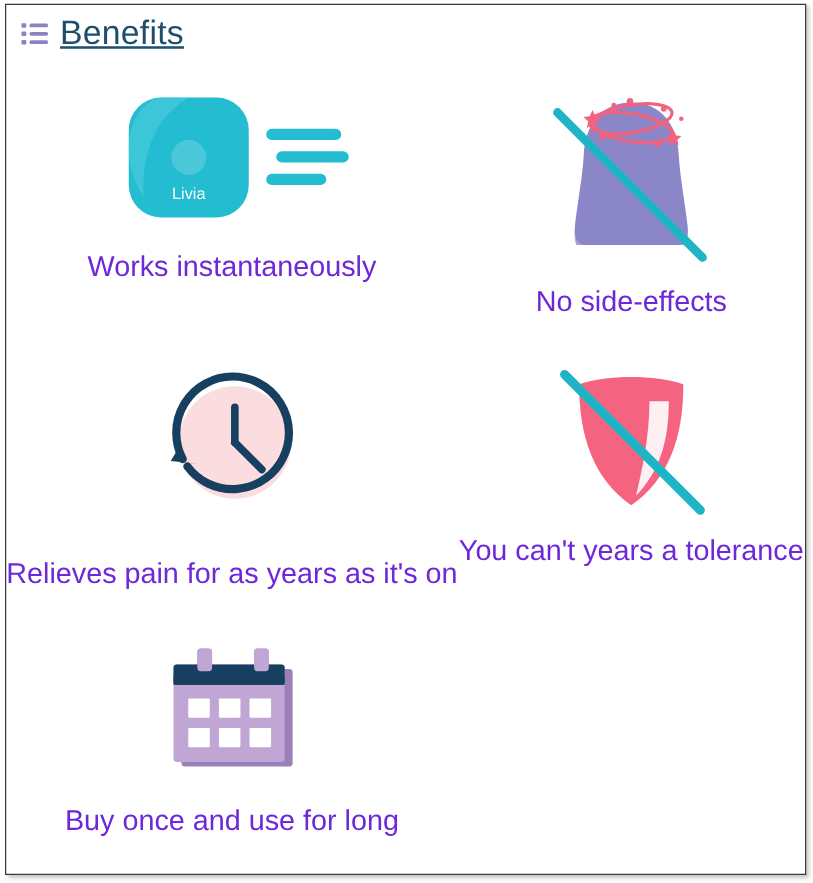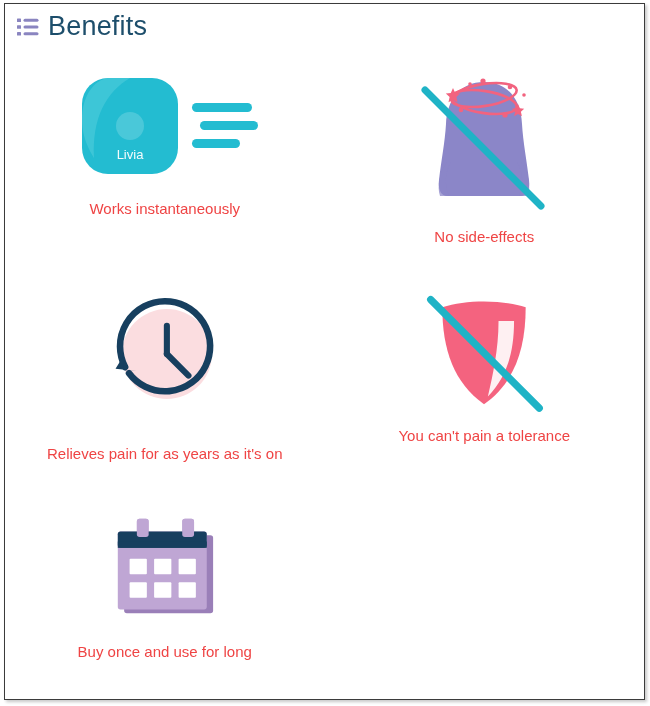--- a/index.html
+++ b/index.html
@@ -53,20 +53,21 @@
     height: 20px;
     margin-right: 9px;
     flex: 0 0 auto;
   }
   .page-title {
     font-size: 27px;
     color: #1d4e6b;
     letter-spacing: 0.2px;
     line-height: 1;
     font-weight: 400;
+    text-decoration: underline;
   }
 
   
   .grid {
     position: absolute;
     left: 0;
     top: 45px;
     width: 639px;
     height: 650px;
     display: grid;
@@ -81,22 +82,22 @@
     justify-content: flex-start;
   }
   .icon-wrap {
     height: 150px;
     display: flex;
     align-items: center;
     justify-content: flex-end;
     margin-top: 8px;
   }
   .caption {
-    font-size: 15px;
-    color: #ef4444;
+    font-size: 23px;
+    color: #6d28d9;
     text-align: left;
     line-height: 1.1;
     margin-top: 6px;
     white-space: nowrap;
   }
   
   .r1 .icon-wrap { margin-top: 12px; height: 128px; }
   .r1 .caption   { margin-top: 12px; }
   .r2 .icon-wrap { margin-top: 18px; height: 140px; }
   .r2 .caption   { margin-top: 22px; }
@@ -210,21 +211,21 @@
             <path d="M22 26
                      C 46 18 84 18 108 26
                      C 108 70 96 104 65 126
                      C 34 104 22 70 22 26 Z" fill="#f4637f"></path>
 
             <path d="M96 40 C 96 74 88 98 69 118 C 74 96 80 70 80 40 Z" fill="#ffffff" opacity="0.9"></path>
 
             <line x1="10" y1="18" x2="122" y2="130" stroke="#1fb3c6" stroke-width="7.5" stroke-linecap="round"></line>
           </svg>
         </div>
-        <div class="caption">You can't pain a tolerance</div>
+        <div class="caption">You can't years a tolerance</div>
       </div>
 
       <div class="cell r3">
         <div class="icon-wrap">
           <svg viewBox="0 0 130 120" width="118" height="110" aria-hidden="true">
 
             <rect x="20" y="26" width="98" height="86" rx="3" fill="#9a7fb8"></rect>
 
             <rect x="34" y="8" width="13" height="24" rx="3" fill="#bfa6d4"></rect>
             <rect x="84" y="8" width="13" height="24" rx="3" fill="#bfa6d4"></rect>

